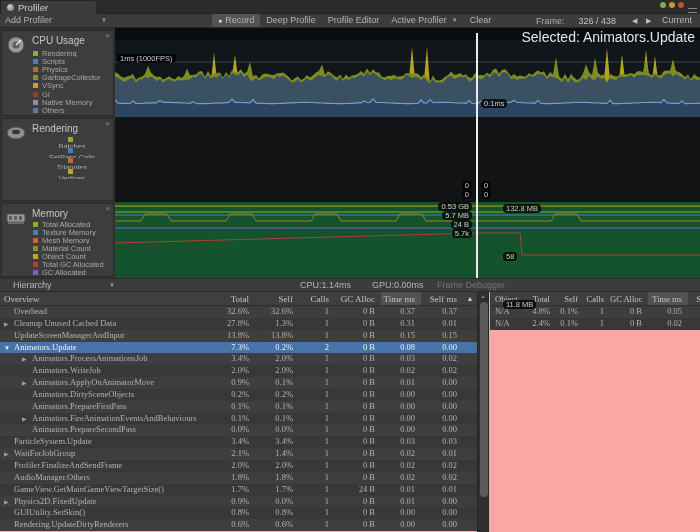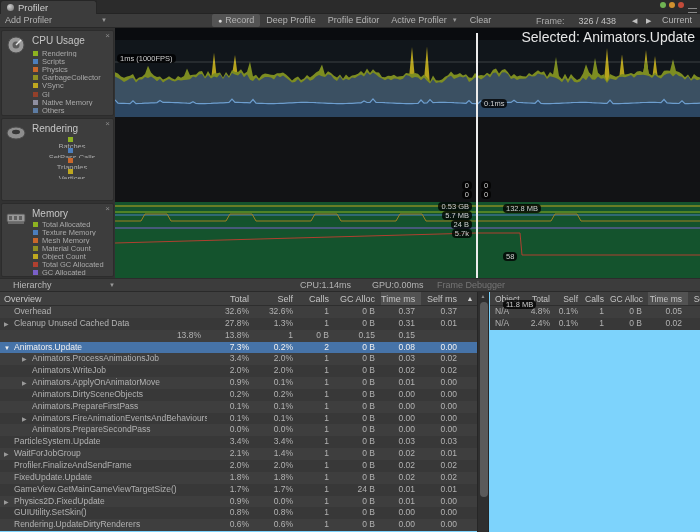--- a/index.html
+++ b/index.html
@@ -75,21 +75,21 @@
   #mem-right { left:388px; top:2px; align-items:flex-start;gap:39px; }
 
   
   .midbar { height:14px; background:#3c3c3c; border-top:1px solid #2c2c2c; border-bottom:1px solid #2a2a2a;
     display:flex; align-items:center; font-size:9px; position:relative; }
   .hier { width:128px; padding:0 13px; }
   .cpugpu { position:absolute; left:300px; display:flex; gap:21px; color:#b4b4b4; }
   .fdbg { position:absolute; left:437px; color:#757575; }
 
   
-  .tables { height:240px; position:relative; background:#7dd3fc; }
+  .tables { height:240px; position:relative; background:#fca5a5;font-family:Liberation Serif, serif; }
   .ltable { position:absolute; left:0; top:0; width:477px; height:240px; overflow:hidden; }
   .thead, .trow { display:grid; grid-template-columns:1fr 48px 44px 36px 46px 40px 42px 14px; }
   .thead { height:14px; line-height:14px; background:#3f3f3f; border-bottom:1px solid #2e2e2e;
     font-size:9px; color:#c4c4c4; }
   .thead .hl { background:#525252; }
   .c { overflow:hidden; white-space:nowrap; }
   .name { padding-left:4px; text-align:left; }
   .num { text-align:right; padding-right:6px; }
   .end { text-align:center; font-size:7px; color:#cfcfcf; line-height:14px; }
   .trow { height:11.85px; line-height:11.85px; font-size:8.5px; color:#b2b2b2; }
@@ -397,20 +397,21 @@
     <span class="c num">27.8%</span>
     <span class="c num">1.3%</span>
     <span class="c num">1</span>
     <span class="c num">0 B</span>
     <span class="c num">0.31</span>
     <span class="c num">0.01</span>
     <span class="c end"></span>
   </div>
 
   <div class="trow">
+    <span class="c name"><i class="fold"></i><span>UpdateScreenManagerAndInput</span></span>
     <span class="c num">13.8%</span>
     <span class="c num">13.8%</span>
     <span class="c num">1</span>
     <span class="c num">0 B</span>
     <span class="c num">0.15</span>
     <span class="c num">0.15</span>
     <span class="c end"></span>
   </div>
 
   <div class="trow sel">
@@ -528,21 +529,21 @@
     <span class="c num">2.0%</span>
     <span class="c num">2.0%</span>
     <span class="c num">1</span>
     <span class="c num">0 B</span>
     <span class="c num">0.02</span>
     <span class="c num">0.02</span>
     <span class="c end"></span>
   </div>
 
   <div class="trow">
-    <span class="c name"><i class="fold"></i><span>FixedUpdate.Update</span></span>
+    <span class="c name"><i class="fold"></i><span>AudioManager.Others</span></span>
     <span class="c num">1.8%</span>
     <span class="c num">1.8%</span>
     <span class="c num">1</span>
     <span class="c num">0 B</span>
     <span class="c num">0.02</span>
     <span class="c num">0.02</span>
     <span class="c end"></span>
   </div>
 
   <div class="trow">

